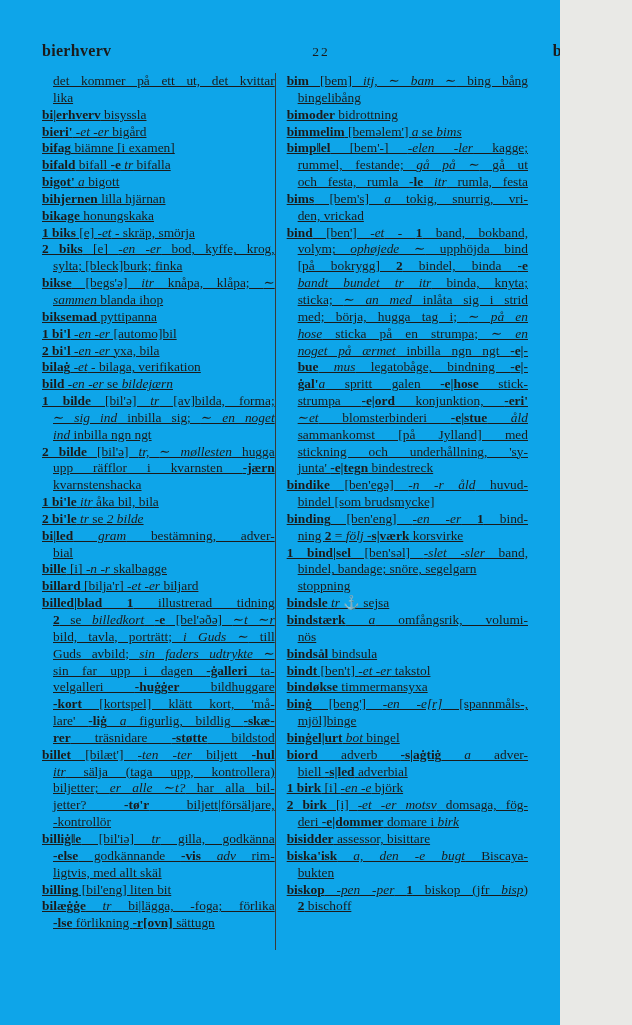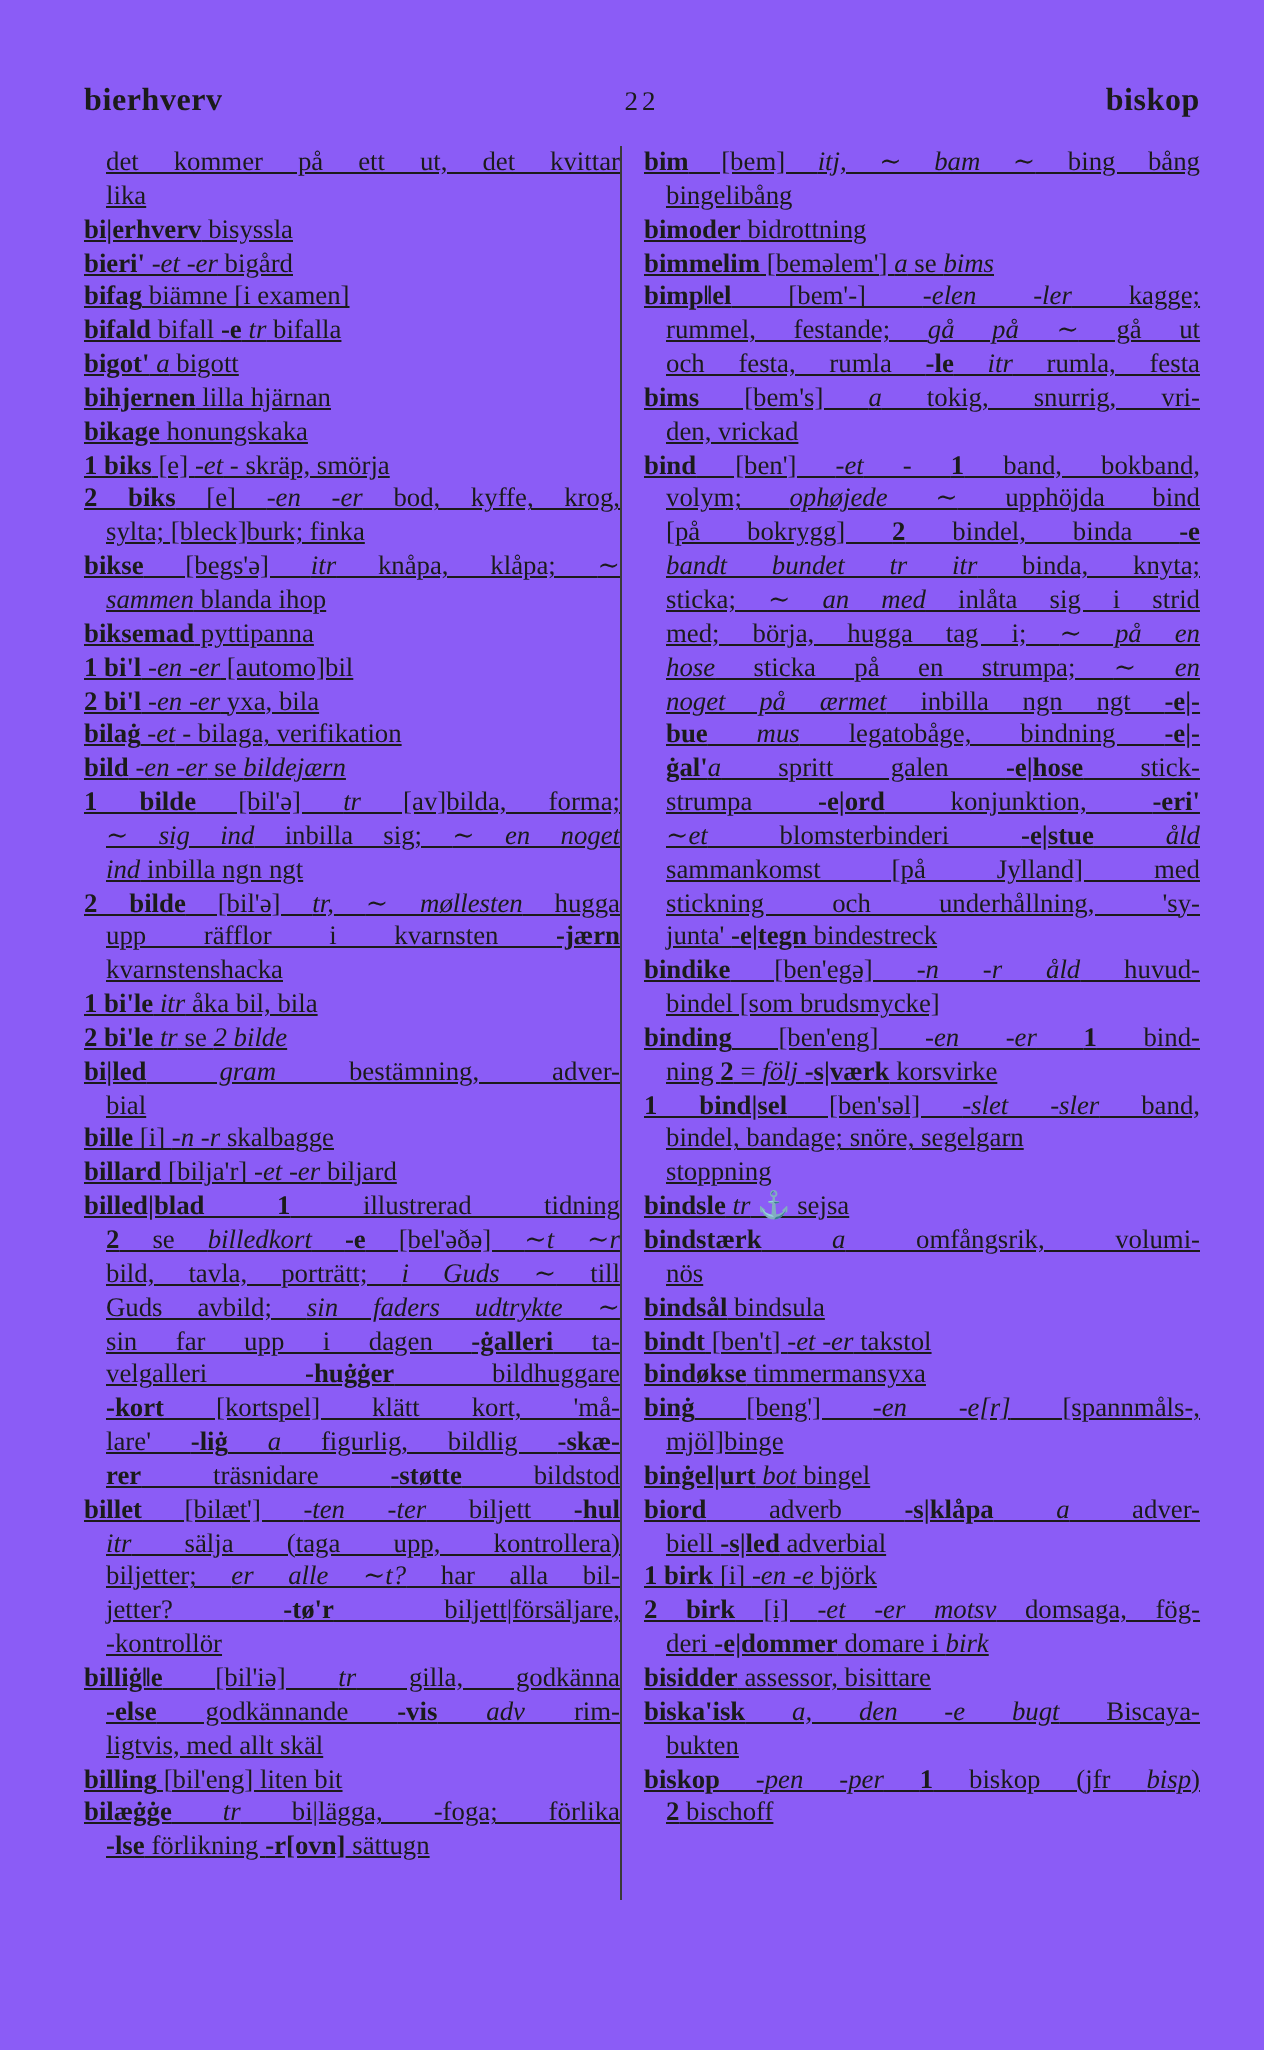--- a/index.html
+++ b/index.html
@@ -2,22 +2,22 @@
 <html><head>
 <meta charset="utf-8">
 <style>
   html,body{margin:0;padding:0;}
   body{
     background:#e9e9e6;
     font-family:"Liberation Serif","DejaVu Serif",serif;
   }
   .page{
     position:relative;
-    width:632px;height:1025px;
-    background:#8b5cf6;
+    width:560px;height:1025px;
+    background:#0ea5e9;
     color:#1b1b1b;
     box-sizing:border-box;
     padding:42px 32px 0 42px;
     overflow:hidden;
   }
   .hdr{
     display:flex;align-items:baseline;
     width:558px;
   }
   .hdr .hl{flex:1;font-weight:bold;font-size:16px;letter-spacing:.3px;}
@@ -145,21 +145,21 @@
         <div class="line ind"><span class="n">stoppning</span></div>
         <div class="line"><span class="b">bindsle</span><span class="i"> tr</span><span class="n"> ⚓ sejsa</span></div>
         <div class="line just"><span class="b">bindstærk</span><span class="i"> a</span><span class="n"> omfångsrik, volumi-</span></div>
         <div class="line ind"><span class="n">nös</span></div>
         <div class="line"><span class="b">bindsål</span><span class="n"> bindsula</span></div>
         <div class="line"><span class="b">bindt</span><span class="n"> [ben't] </span><span class="i">-et -er</span><span class="n"> takstol</span></div>
         <div class="line"><span class="b">bindøkse</span><span class="n"> timmermansyxa</span></div>
         <div class="line just"><span class="b">binġ</span><span class="n"> [beng'] </span><span class="i">-en -e[r]</span><span class="n"> [spannmåls-,</span></div>
         <div class="line ind"><span class="n">mjöl]binge</span></div>
         <div class="line"><span class="b">binġel|urt</span><span class="i"> bot</span><span class="n"> bingel</span></div>
-        <div class="line just"><span class="b">biord</span><span class="n"> adverb </span><span class="b">-s|klåpa</span><span class="i"> a</span><span class="n"> adver-</span></div>
+        <div class="line just"><span class="b">biord</span><span class="n"> adverb </span><span class="b">-s|aġtiġ</span><span class="i"> a</span><span class="n"> adver-</span></div>
         <div class="line ind"><span class="n">biell </span><span class="b">-s|led</span><span class="n"> adverbial</span></div>
         <div class="line"><span class="b">1 birk</span><span class="n"> [i] </span><span class="i">-en -e</span><span class="n"> björk</span></div>
         <div class="line just"><span class="b">2 birk</span><span class="n"> [i] </span><span class="i">-et -er motsv</span><span class="n"> domsaga, fög-</span></div>
         <div class="line ind"><span class="n">deri </span><span class="b">-e|dommer</span><span class="n"> domare i </span><span class="i">birk</span></div>
         <div class="line"><span class="b">bisidder</span><span class="n"> assessor, bisittare</span></div>
         <div class="line just"><span class="b">biska'isk</span><span class="i"> a, den -e bugt</span><span class="n"> Biscaya-</span></div>
         <div class="line ind"><span class="n">bukten</span></div>
         <div class="line just"><span class="b">biskop</span><span class="i"> -pen -per</span><span class="n"> </span><span class="b">1</span><span class="n"> biskop (jfr </span><span class="i">bisp</span><span class="n">)</span></div>
         <div class="line ind"><span class="b">2</span><span class="n"> bischoff</span></div>
       </div>

